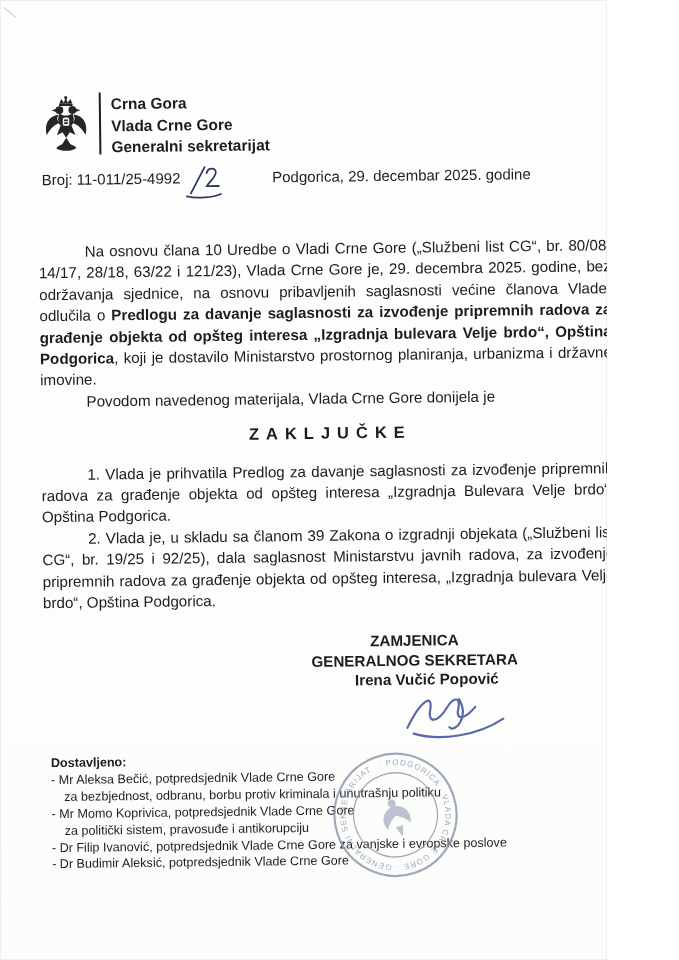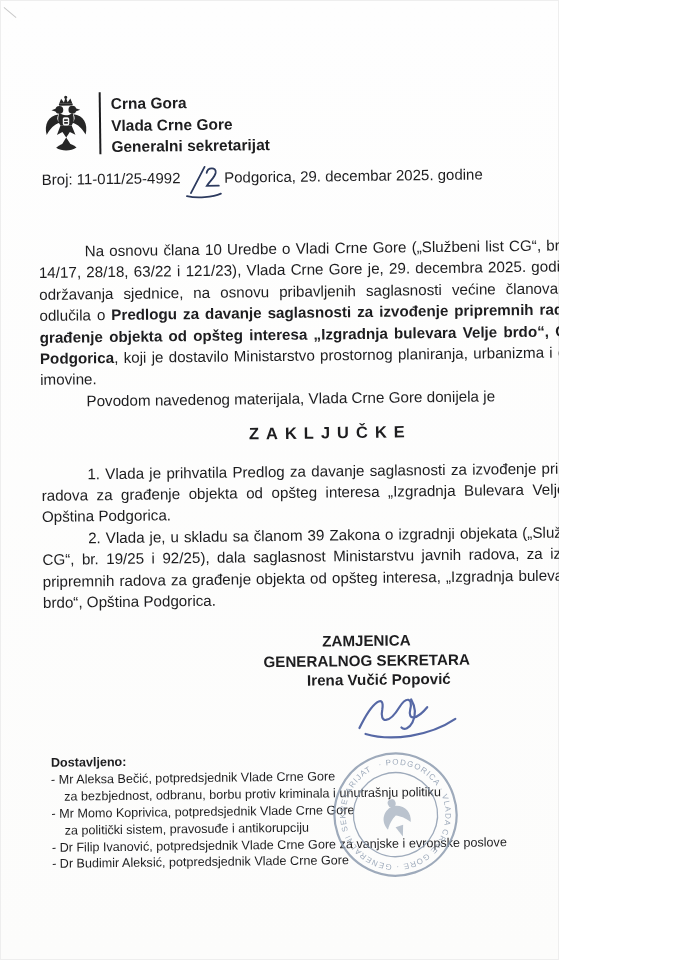--- a/index.html
+++ b/index.html
@@ -1,20 +1,21 @@
 <!DOCTYPE html>
 <html><head>
 <meta charset="utf-8">
 <style>
   html,body{margin:0;padding:0;background:#ffffff;}
   .page{
     position:relative;width:559px;height:960px;overflow:hidden;
     background:linear-gradient(180deg,#fefefe 0%,#fcfcfb 100%);
     font-family:"Liberation Sans",sans-serif;color:#1d1d1f;
     box-shadow:inset 0 0 0 1px #eeeeee;
+    padding-left:48px;
   }
   .scan-rotate{position:absolute;inset:0;transform:rotate(-0.7deg);transform-origin:50% 55%;}
   .b{font-weight:bold;}
 
   
   .letterhead{position:absolute;left:46px;top:90px;display:flex;align-items:flex-start;}
   .emblem{width:50px;height:64px;flex:0 0 auto;}
   .vline{width:2px;height:62px;background:#1d1d1f;margin-left:8px;}
   .org{padding-left:10px;padding-top:1px;font-weight:bold;font-size:15.5px;line-height:21.5px;white-space:nowrap;}
 

